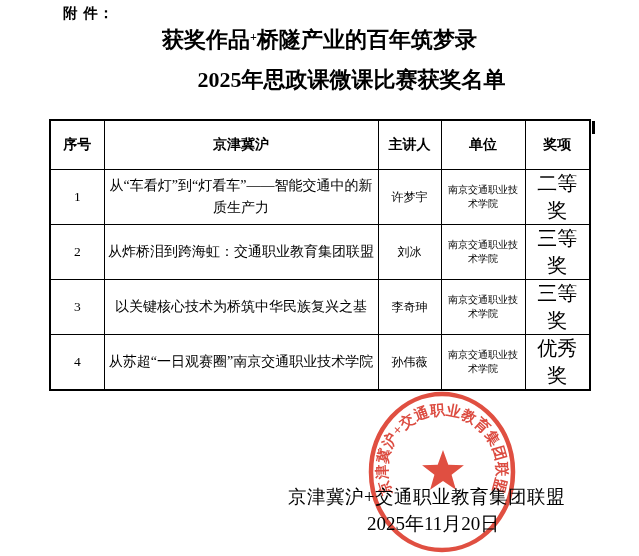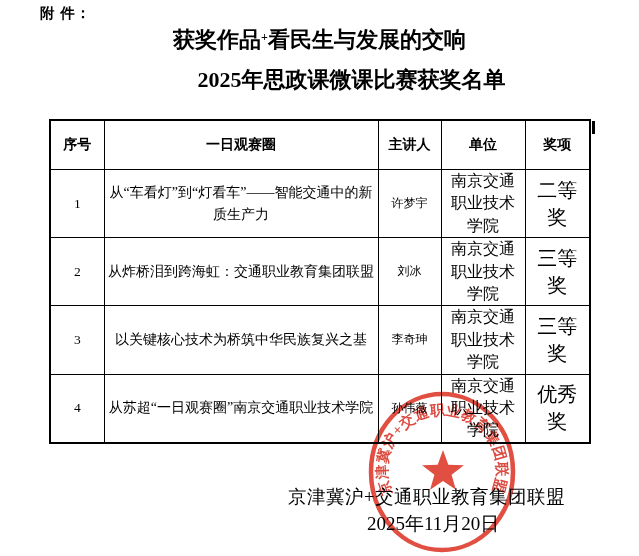--- a/index.html
+++ b/index.html
@@ -1,21 +1,21 @@
 <!DOCTYPE html>
 <html><head>
 <meta charset="utf-8">
 <style>
   html,body{margin:0;padding:0;}
   body{
     width:639px;height:556px;background:#ffffff;position:relative;overflow:hidden;
     font-family:"Liberation Serif","DejaVu Serif",serif;color:#000;
   }
   .attachment{
-    position:absolute;left:40px;top:4px;font-size:14.5px;font-weight:bold;
+    position:absolute;left:63px;top:4px;font-size:14.5px;font-weight:bold;
     letter-spacing:1px;
   }
   .title{
     position:absolute;left:0;width:639px;text-align:center;font-weight:bold;
     font-size:22px;white-space:nowrap;
   }
   .title-1{top:25px;}
   .title-2{top:65px;margin-left:32px;}
   .title-sup{font-size:12px;vertical-align:6px;}
   table.award{
@@ -24,21 +24,21 @@
     border:2px solid #000;
   }
   table.award th,table.award td{
     border:1px solid #000;text-align:center;vertical-align:middle;
     padding:0 3px;overflow:hidden;
   }
   table.award th{font-size:14px;font-weight:bold;height:48px;}
   td.cell-no{font-size:13.5px;}
   td.cell-work{font-size:14px;line-height:1.55;margin-top:47px;}
   td.cell-speaker{font-size:12px;}
-  td.cell-unit{font-size:16px;line-height:1.4;padding:0 6px;}
+  td.cell-unit{font-size:10px;line-height:1.4;padding:0 6px;}
   td.cell-award{font-size:20px;}
   tr.r1 td{height:51px;} tr.r2 td{height:49px;}
   tr.r3 td{height:51px;} tr.r4 td{height:52px;}
   .footer-org{
     position:absolute;left:288px;top:484px;font-size:18.5px;white-space:nowrap;
     letter-spacing:.5px;
   }
   .footer-date{
     position:absolute;left:367px;top:511px;font-size:19px;white-space:nowrap;
   }
@@ -48,36 +48,36 @@
   }
   .scan-artifact{
     position:absolute;left:592px;top:121px;width:3px;height:13px;background:#000;
   }
 </style>
 </head>
 <body>
 
 <div class="attachment">附 件：</div>
 
-<div class="title title-1"><span>获奖作品</span><span class="title-sup">+</span><span>看民生与发展的交响</span></div>
+<div class="title title-1"><span>获奖作品</span><span class="title-sup">+</span><span>桥隧产业的百年筑梦录</span></div>
 
 <div class="title title-2">2025年思政课微课比赛获奖名单</div>
 
 <table class="award">
   <colgroup>
     <col style="width:54px">
       <col style="width:274px">
       <col style="width:63px">
       <col style="width:84px">
       <col style="width:65px">
   </colgroup>
   <thead>
     <tr>
       <th>序号</th>
-      <th>一日观赛圈</th>
+      <th>京津冀沪</th>
       <th>主讲人</th>
       <th>单位</th>
       <th>奖项</th>
     </tr>
   </thead>
   <tbody>
     <tr class="r1">
       <td class="cell-no">1</td>
       <td class="cell-work">从“车看灯”到“灯看车”——智能交通中的新质生产力</td>
       <td class="cell-speaker">许梦宇</td>

